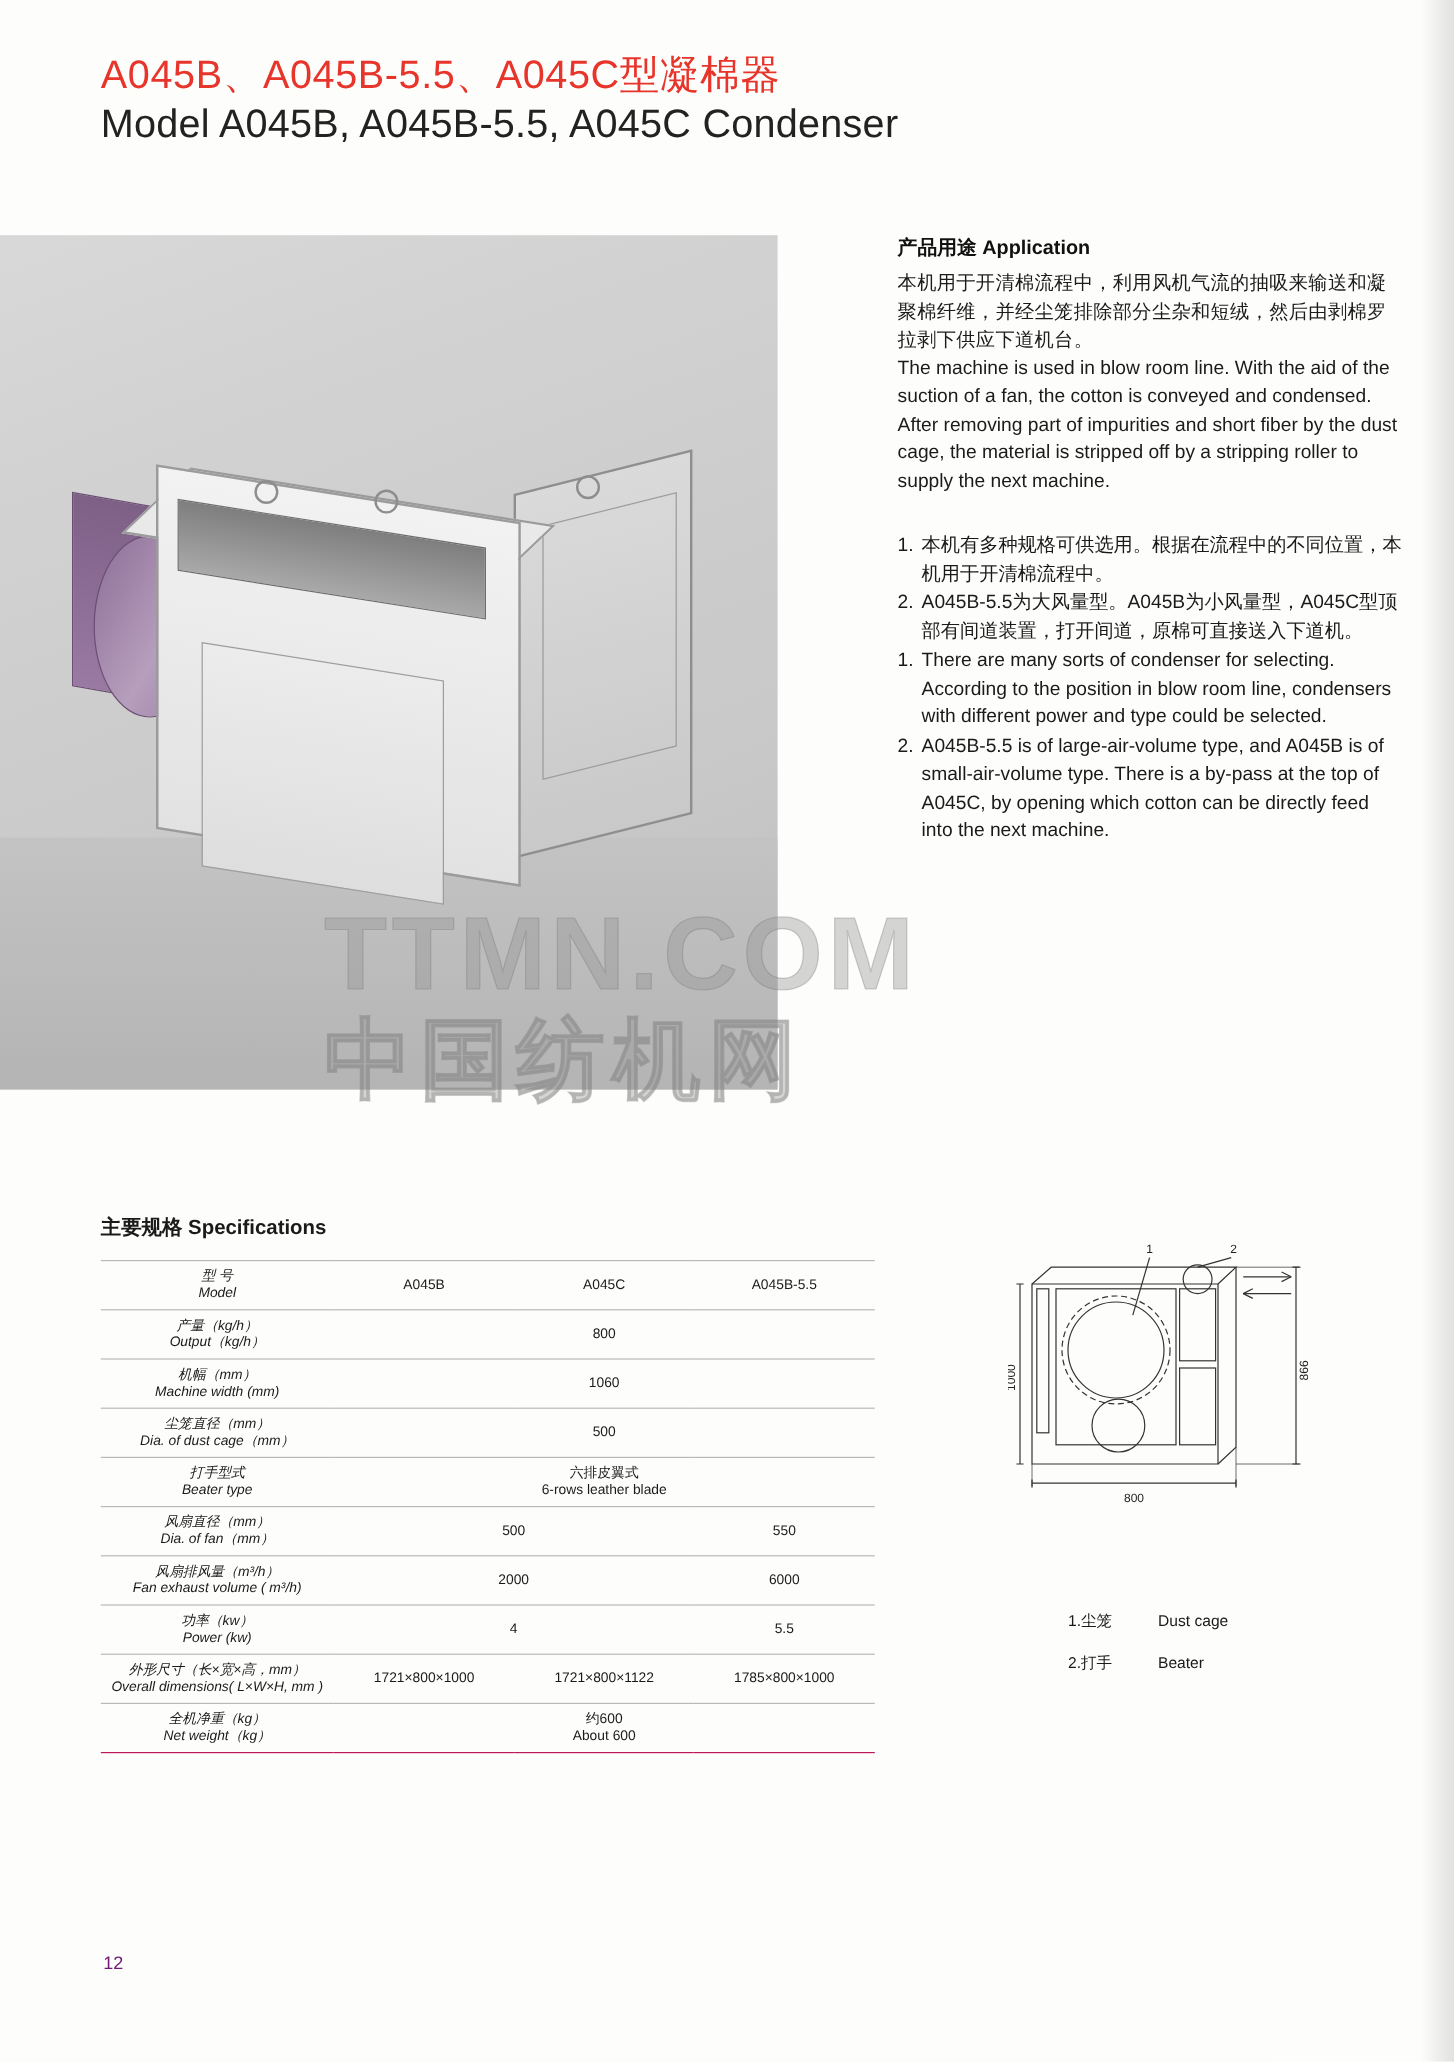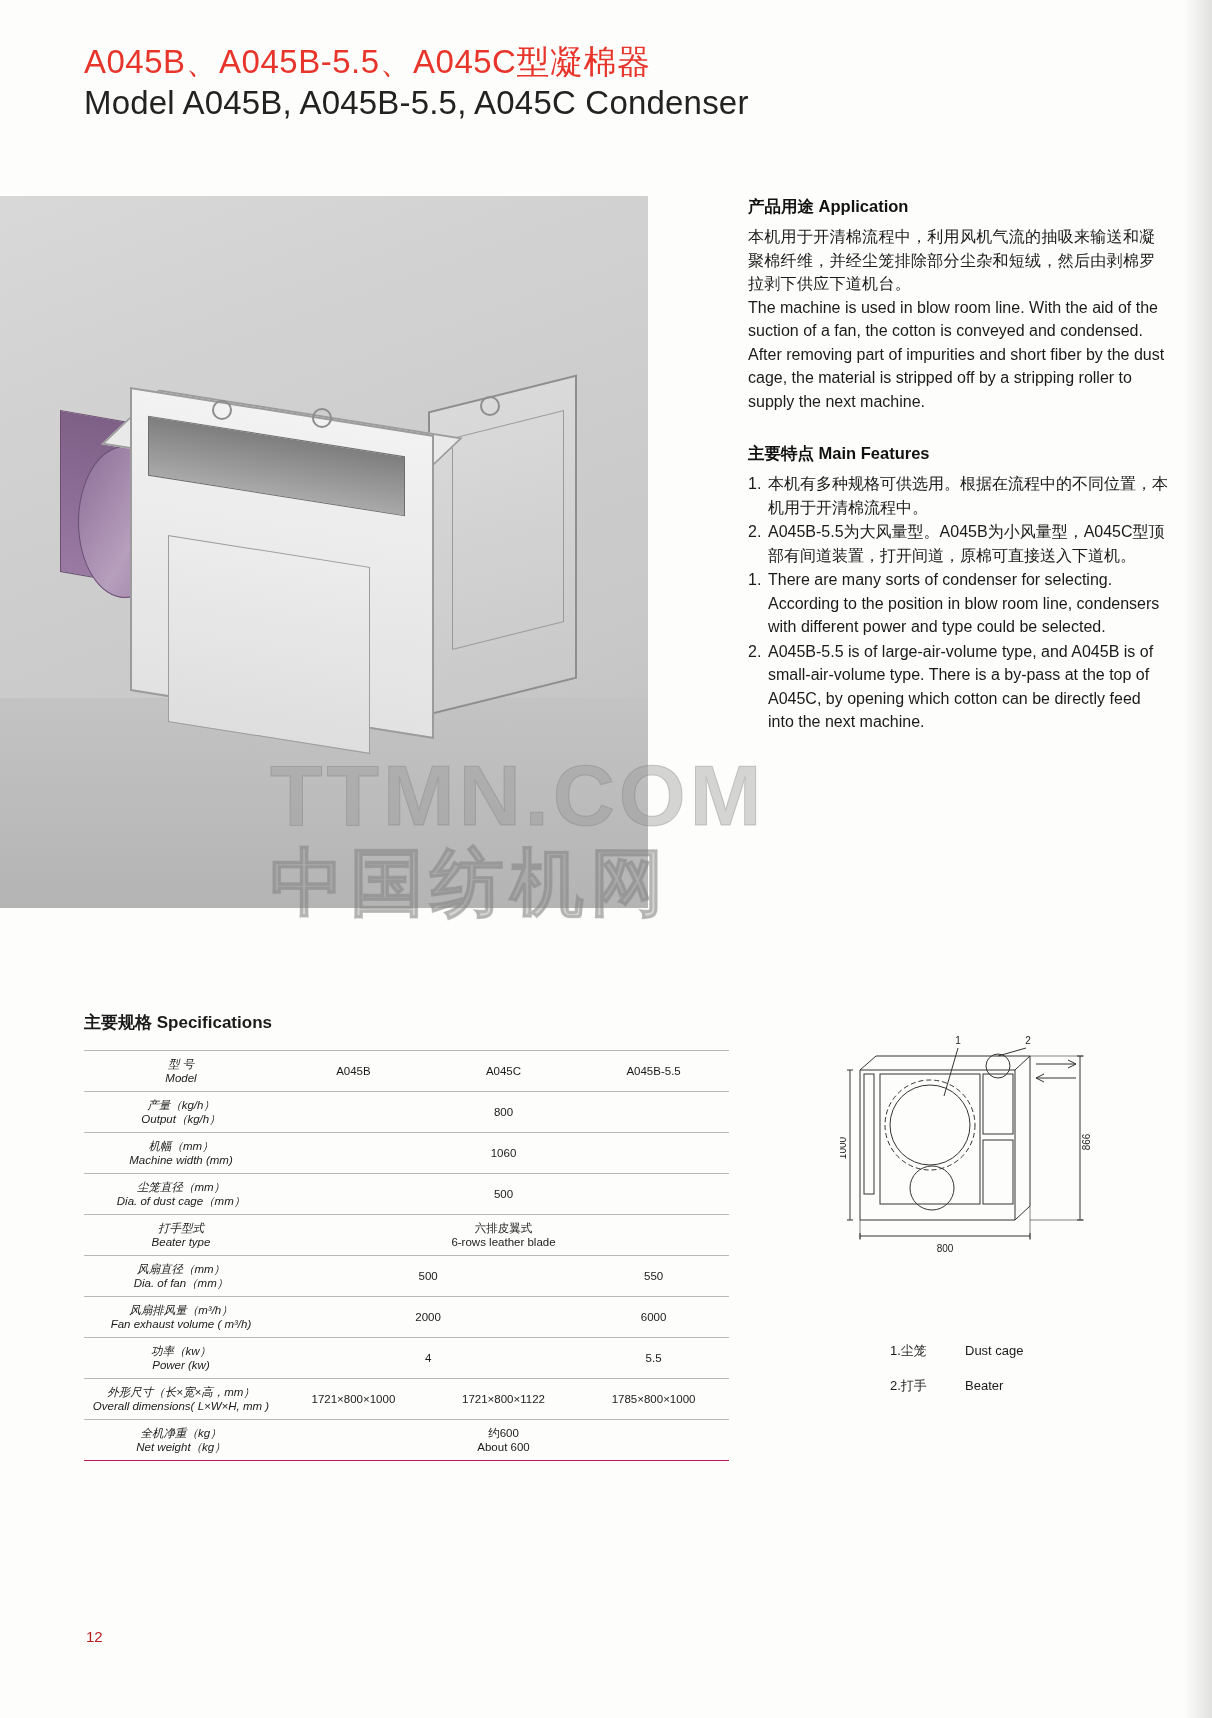--- a/index.html
+++ b/index.html
@@ -260,21 +260,21 @@
     letter-spacing: 6px;
     line-height: 86px;
     -webkit-text-stroke: 1px rgba(120,120,120,0.35);
   }
 
   .page-num {
     position: absolute;
     left: 86px;
     top: 1628px;
     font-size: 15px;
-    color: #b91c1c;
+    color: #701a75;
   }
   .edge-shadow {
     position: absolute;
     right: 0; top: 0;
     width: 28px; height: 1718px;
     background: linear-gradient(90deg, rgba(255,255,255,0) 0%, rgba(190,190,190,0.45) 100%);
   }
 </style>
 </head>
 <body>
@@ -299,21 +299,20 @@
     <div class="m-hook" style="left:480px; top:200px;"></div>
   </div>
 
   <div class="rcol">
     <div class="sec-head">产品用途  Application</div>
     <p class="para cn">本机用于开清棉流程中，利用风机气流的抽吸来输送和凝聚棉纤维，并经尘笼排除部分尘杂和短绒，然后由剥棉罗拉剥下供应下道机台。</p>
     <p class="para">The machine is used in blow room line. With the aid of the suction of a fan, the cotton is  conveyed and condensed. After removing part of impurities and short fiber by the dust cage, the material is stripped off by a stripping roller to supply the next machine.</p>
 
     <div class="gap"></div>
 
-    <div class="sec-head">主要特点 Main  Features</div>
     <ul class="feat-list">
       <li>
         <span class="num">1.</span>
         <span>本机有多种规格可供选用。根据在流程中的不同位置，本机用于开清棉流程中。</span>
       </li>
       <li>
         <span class="num">2.</span>
         <span>A045B-5.5为大风量型。A045B为小风量型，A045C型顶部有间道装置，打开间道，原棉可直接送入下道机。</span>
       </li>
       <li>

